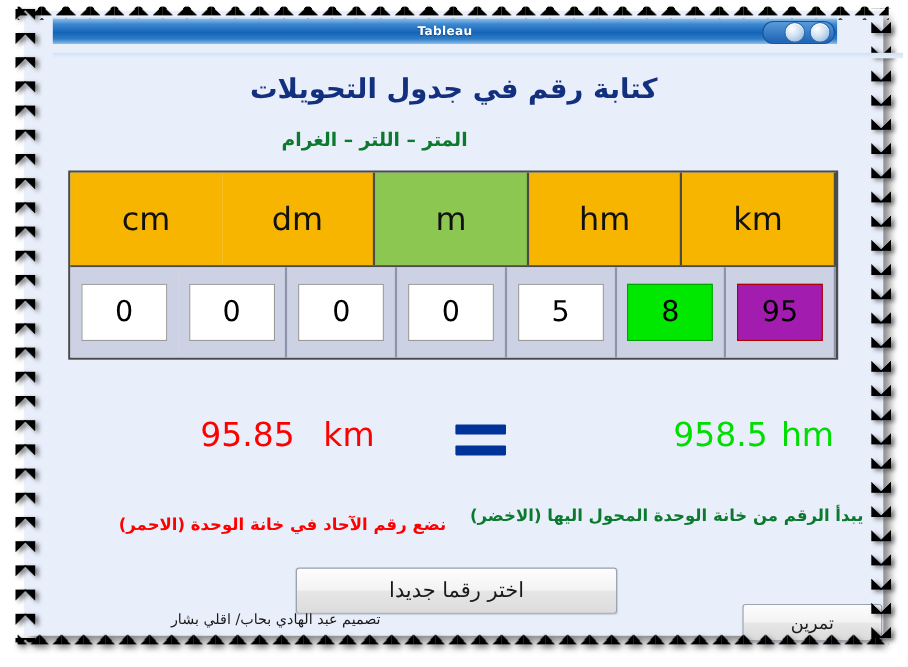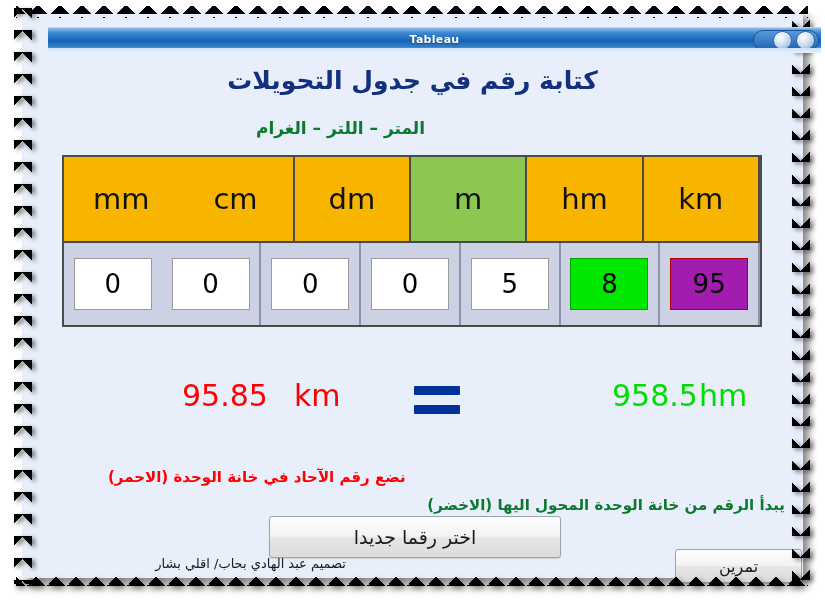--- a/index.html
+++ b/index.html
@@ -64,22 +64,22 @@
     background-image:
       linear-gradient(45deg, #000 28%, transparent 28%),
       linear-gradient(-45deg, #000 28%, transparent 28%);
     background-size: 22px 12px;
     background-position: 0 -4px, 0 -4px;
   }
 
   
   .titlebar {
     position: absolute;
-    left: 26px; top: 17px;
-    width: 773px; height: 23px;
+    left: 26px; top: 6px;
+    width: 713px; height: 23px;
     background: linear-gradient(to bottom,
       #8fbde8 0%, #3b87d0 22%, #1664b8 55%, #2f7cc6 80%, #8cc0ea 100%);
     border-top: 1px solid #b9d7f2;
     z-index: 8;
     display: flex;
     align-items: center;
     justify-content: center;
   }
   .titlebar-text {
     color: #ffffff;
@@ -218,33 +218,32 @@
     width: 46px;
   }
   .equals .bar {
     height: 9px;
     background: #003399;
     border-radius: 1px;
   }
   .equals .bar + .bar { margin-top: 10px; }
   .eq-right {
     position: absolute; left: 550px; top: 0;
-    display: flex; align-items: baseline; gap: 1px;
+    display: flex; align-items: baseline; gap: 12px;
     color: #00dd00;
   }
 
   
   .hint-green {
     position: absolute;
     right: 18px; top: 450px;
     color: #0c7a2e;
     font-size: 15px;
     font-weight: bold;
     z-index: 5;
-    margin-top: 36px;
   }
   .hint-red {
     position: absolute;
     left: 40px; top: 458px;
     color: #ff0000;
     font-size: 15px;
     font-weight: bold;
     z-index: 5;
     margin-left: 46px;
   }
@@ -304,21 +303,20 @@
     <div class="h-title">كتابة رقم في جدول التحويلات</div>
     <div class="h-sub">المتر – اللتر – الغرام</div>
 
     <div class="table-wrap">
       <div class="row">
         <div class="hcell">km</div>
         <div class="hcell">hm</div>
         <div class="hcell target">m</div>
         <div class="hcell">dm</div>
         <div class="hcell">cm</div>
-        <div class="hcell">mm</div>
       </div>
       <div class="row row-values">
         <div class="vcell">
           <div class="vbox red">95</div>
         </div>
         <div class="vcell">
           <div class="vbox green">8</div>
         </div>
         <div class="vcell">
           <div class="vbox">5</div>

